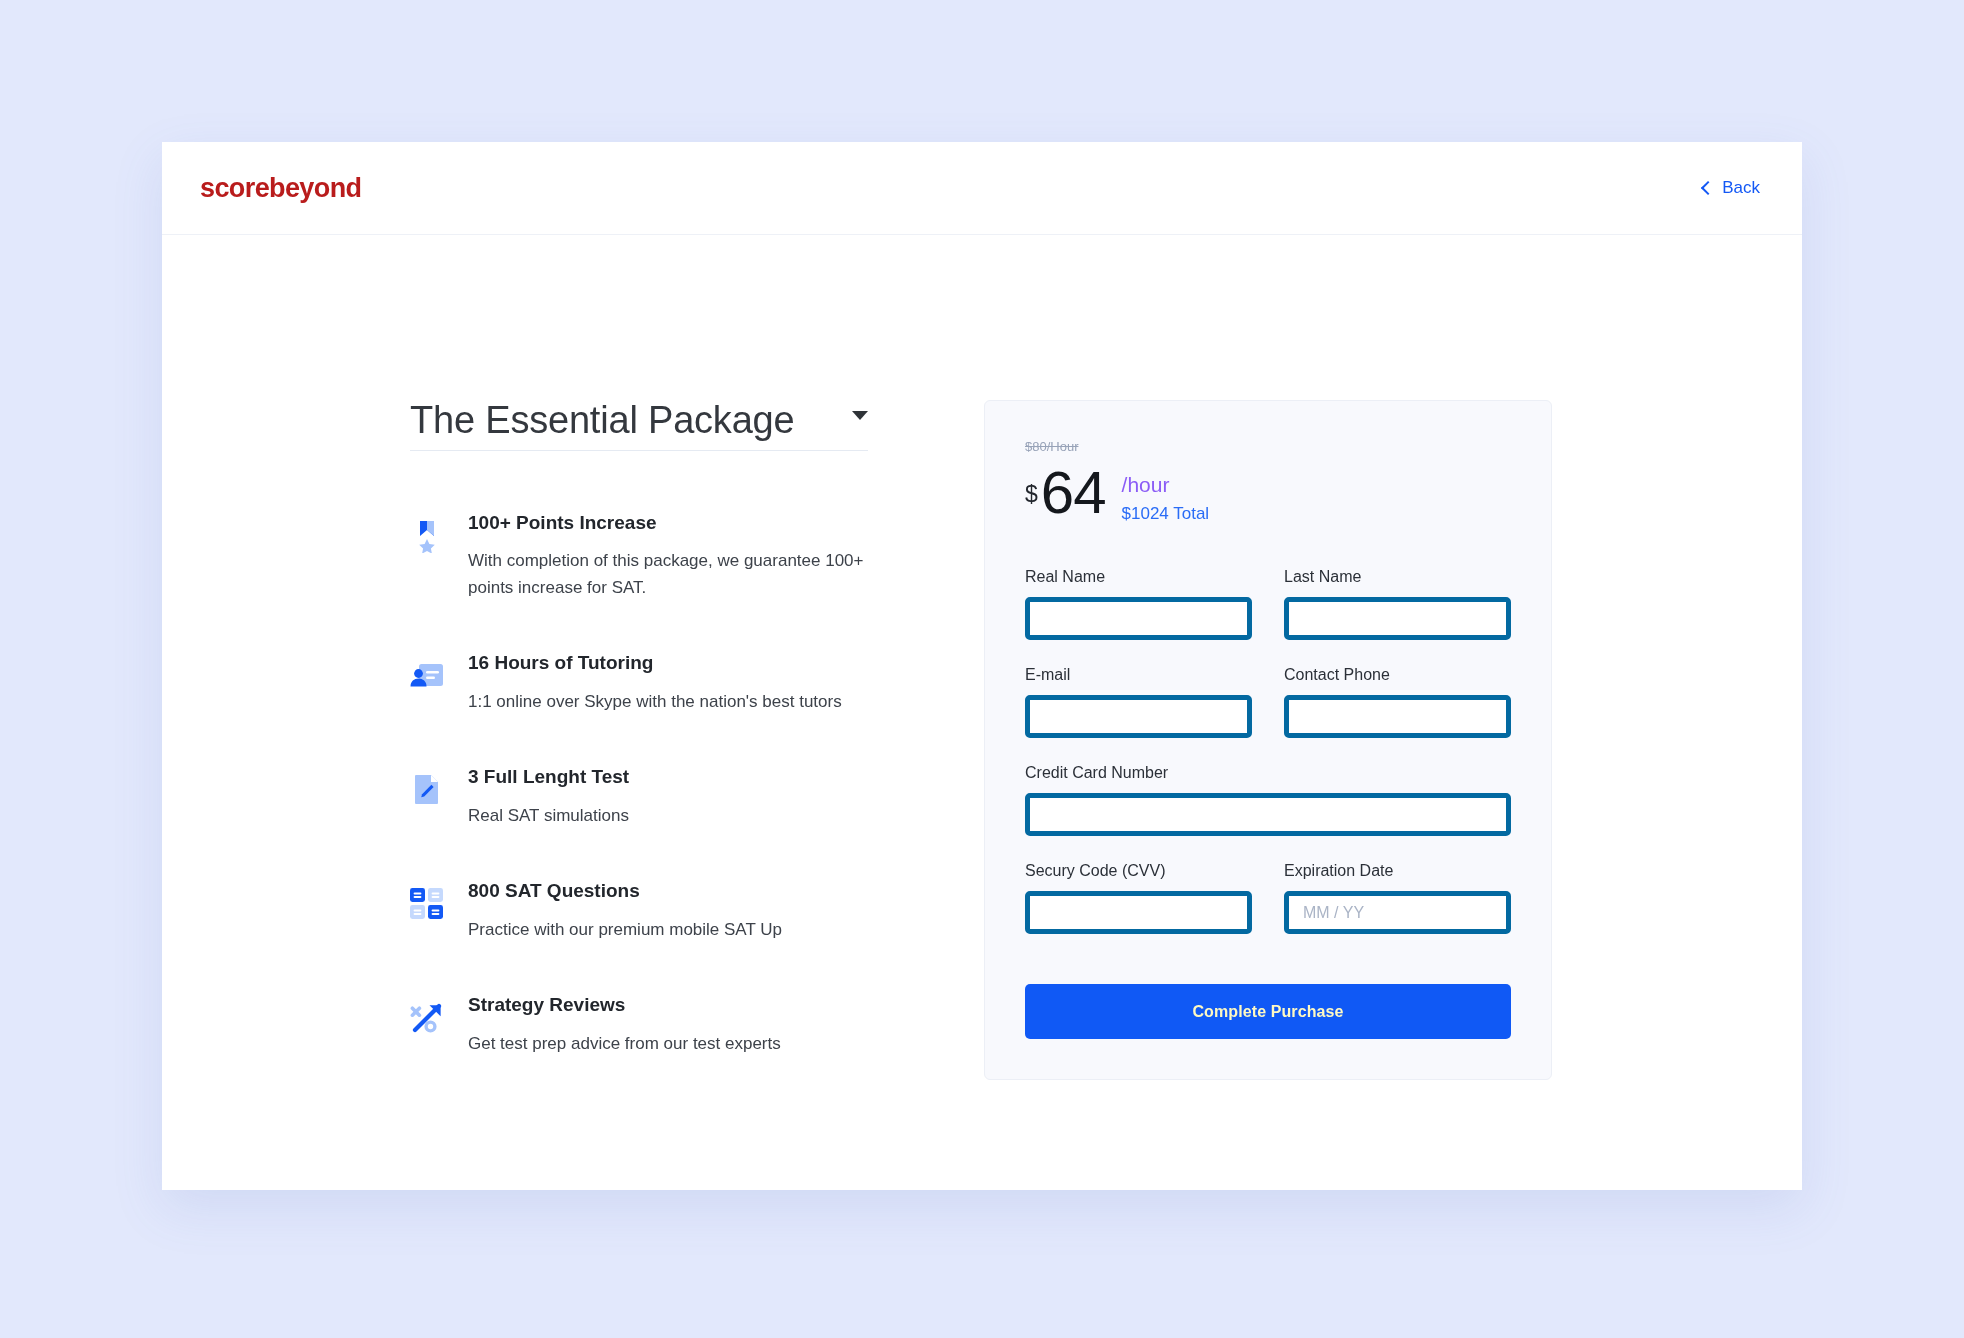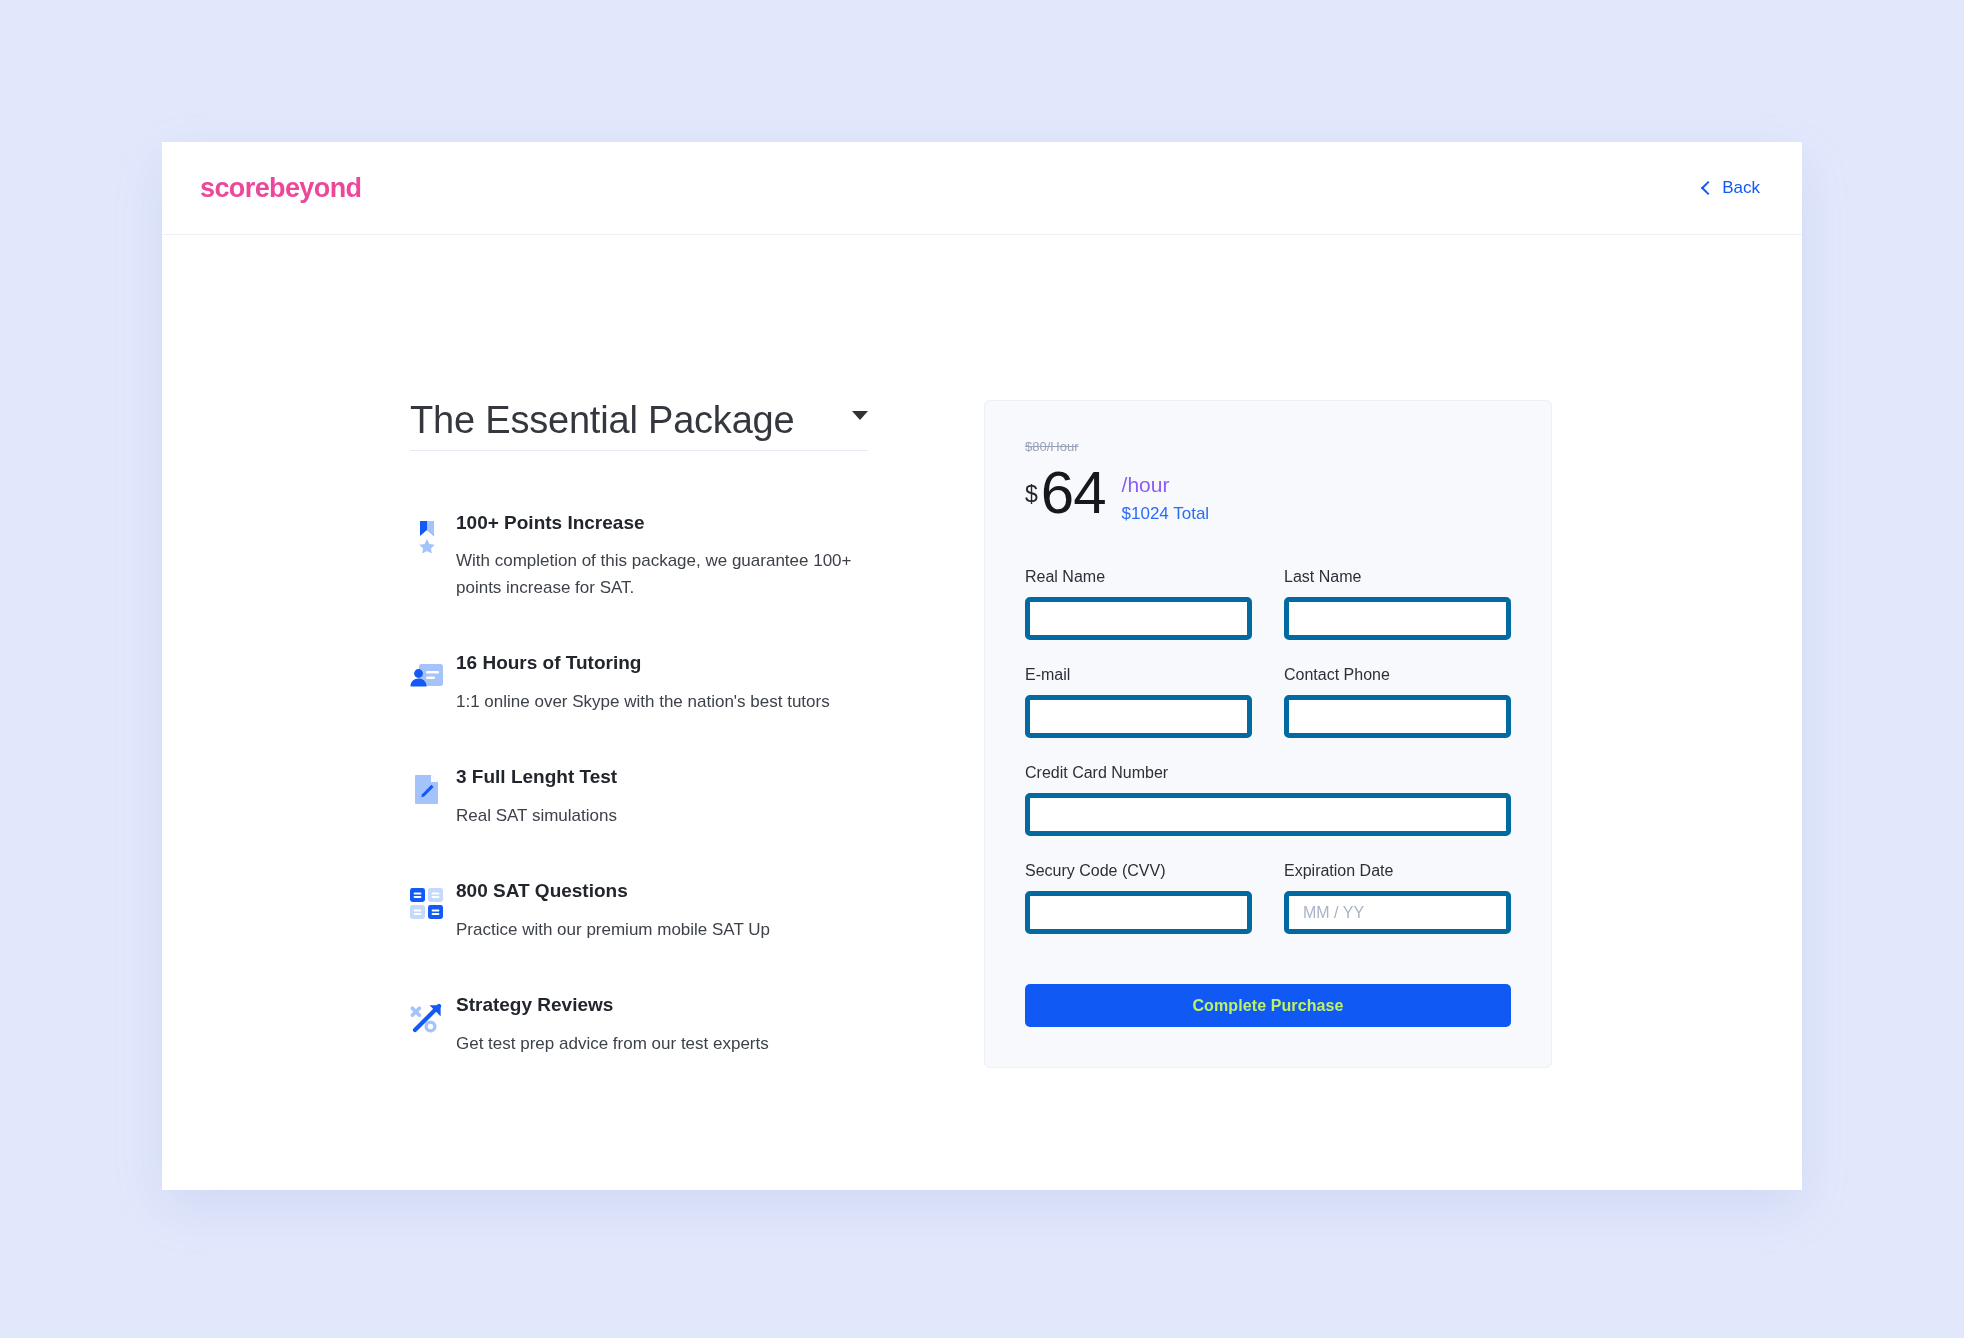--- a/index.html
+++ b/index.html
@@ -38,21 +38,21 @@
     border-bottom: 1px solid #eef1f7;
     display: flex;
     align-items: center;
     justify-content: space-between;
     padding: 0 38px 0 38px;
   }
 
   .logo {
     font-size: 27px;
     font-weight: 700;
-    color: #ec4899;
+    color: #b91c1c;
     letter-spacing: -0.6px;
     font-family: "Liberation Sans", sans-serif;
     user-select: none;
   }
 
   .back-link {
     display: flex;
     align-items: center;
     gap: 9px;
     color: #1358f5;
@@ -114,21 +114,21 @@
 
   .features {
     margin-top: 58px;
     display: flex;
     flex-direction: column;
   }
 
   .feature {
     display: flex;
     align-items: flex-start;
-    gap: 12px;
+    gap: 24px;
     margin-bottom: 48px;
   }
   .feature:last-child { margin-bottom: 0; }
 
   .feature-icon {
     width: 34px;
     min-width: 34px;
     height: 34px;
     margin-top: 10px;
     display: flex;
@@ -228,23 +228,23 @@
     color: #2b3038;
     font-family: "Liberation Sans", sans-serif;
     outline: none;
     width: 100%;
   }
   .field-input::placeholder { color: #aab4c6; }
 
   .purchase-button {
     margin-top: 24px;
     width: 100%;
-    height: 43px;
+    height: 55px;
     background: #1059f5;
-    color: #bef264;
+    color: #fef9c3;
     font-size: 16px;
     font-weight: 600;
     border: none;
     border-radius: 5px;
     cursor: pointer;
     font-family: "Liberation Sans", sans-serif;
     letter-spacing: 0.1px;
   }
 </style>
 </head>

